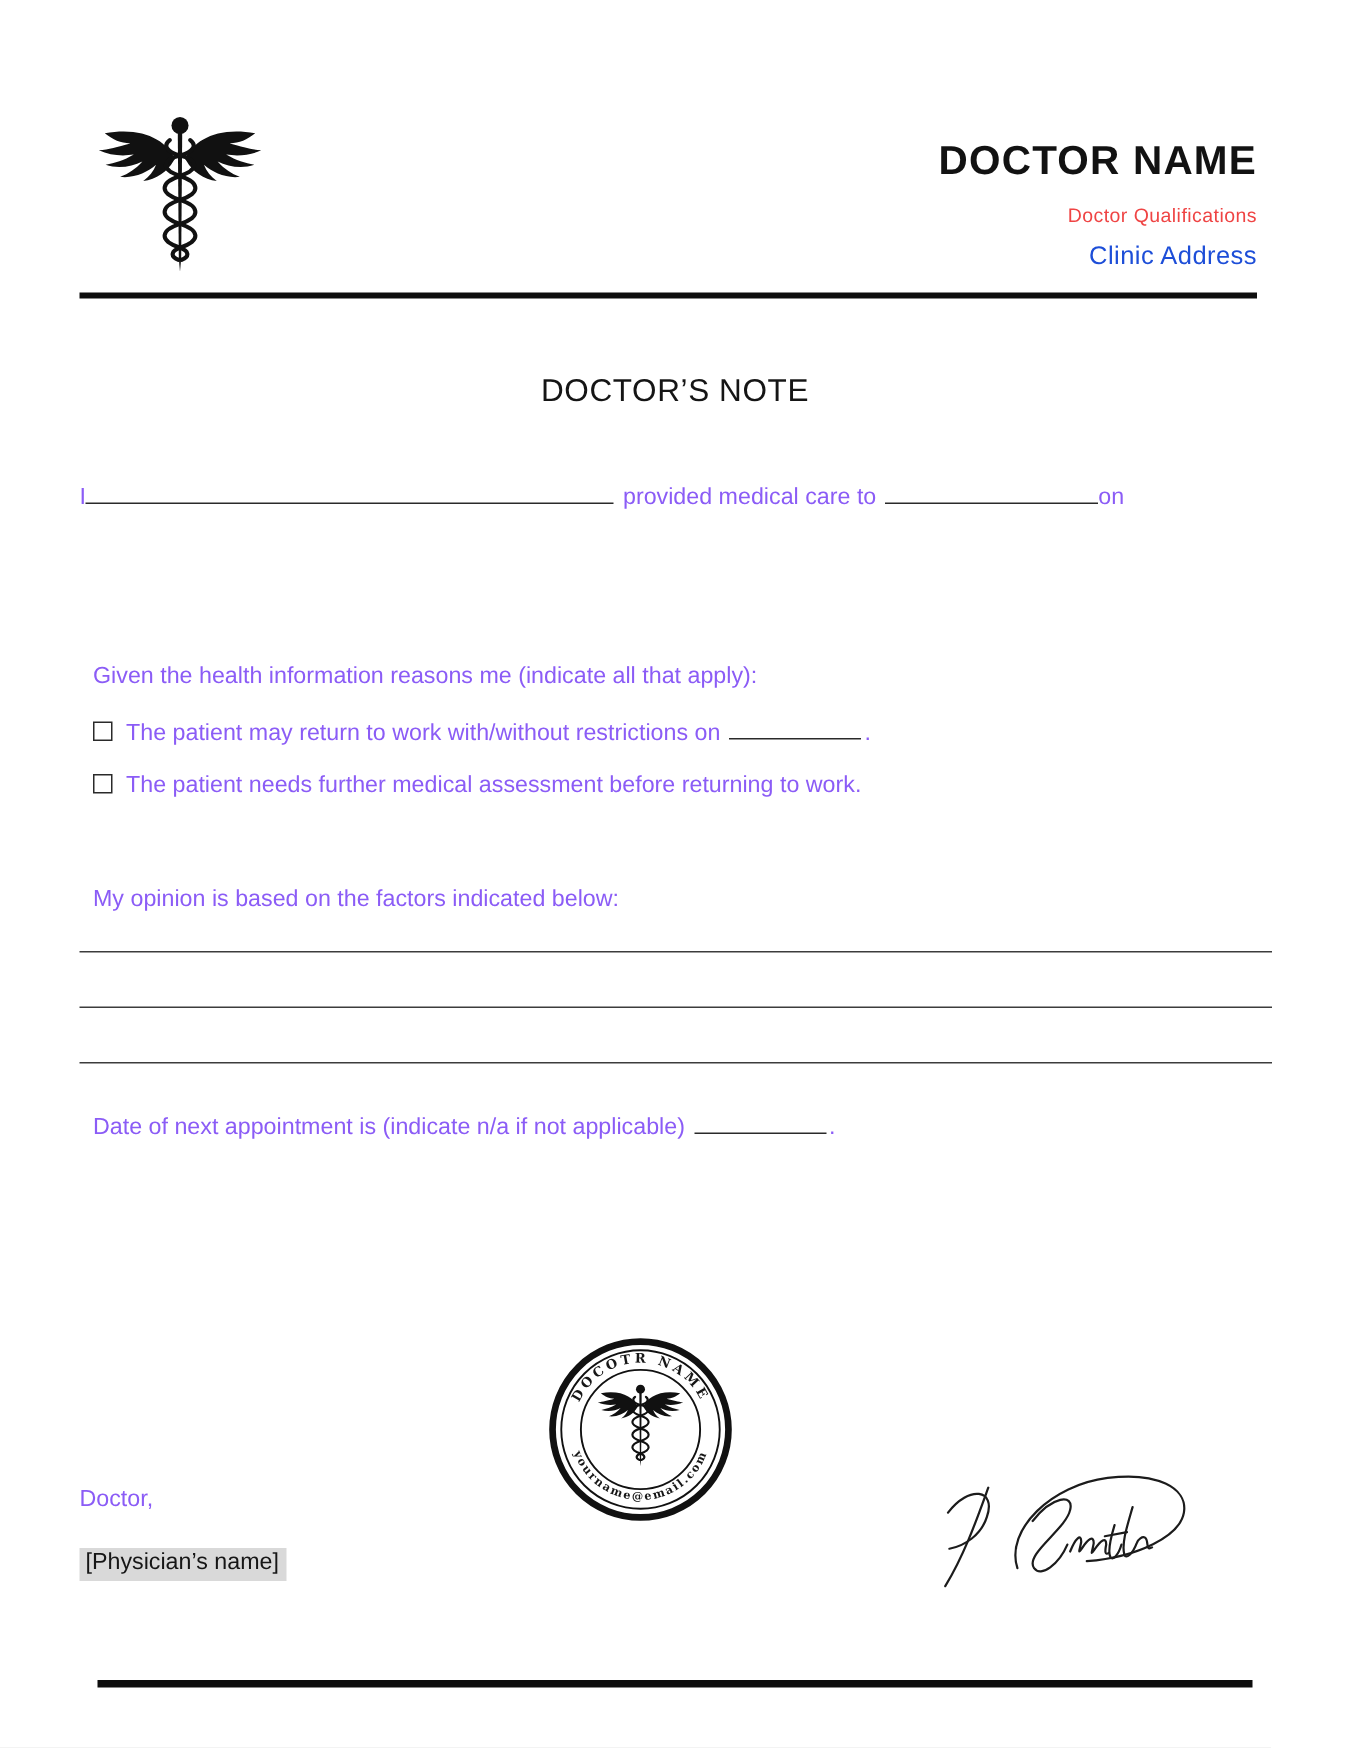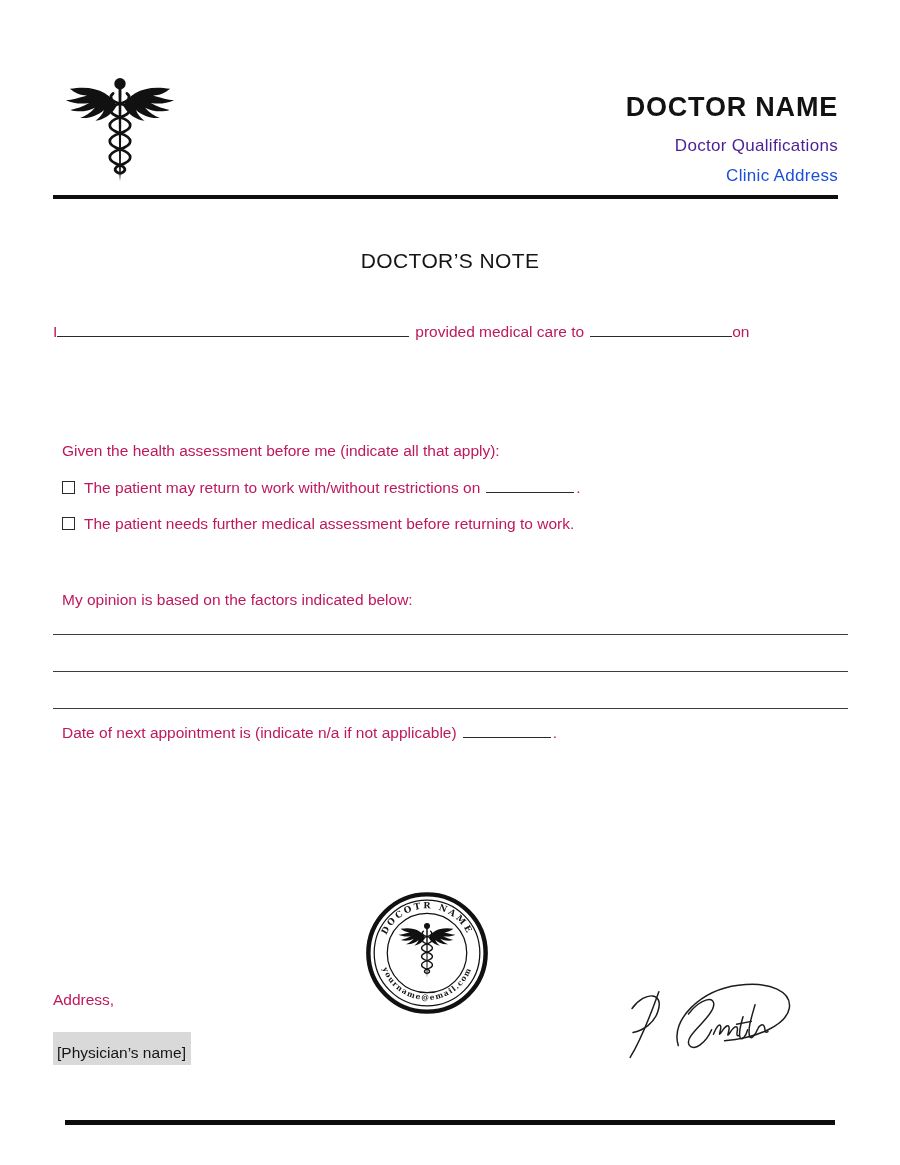--- a/index.html
+++ b/index.html
@@ -9,51 +9,51 @@
     margin:0 auto;
     background:#ffffff;
     font-family:"Liberation Sans", sans-serif;
     color:#1f1f1f;
     overflow:hidden;
   }
   
   .logo { position:absolute; left:57px; top:74px; width:126px; height:114px; }
   .header-text { position:absolute; right:62px; top:92px; text-align:right; }
   .doctor-name { font-size:27px; font-weight:800; letter-spacing:.8px; color:#121212; line-height:1.15; }
-  .doctor-quals { font-size:17px; margin-top:13px; color:#4c1d95; letter-spacing:.3px; }
+  .doctor-quals { font-size:13px; margin-top:13px; color:#ef4444; letter-spacing:.3px; }
   .clinic-addr  { font-size:17px; margin-top:10px; color:#1d4ed8; letter-spacing:.3px; }
   .header-rule { position:absolute; left:53px; top:195px; width:785px; height:4px; background:#0e0e0e; }
   
   .note-title {
     position:absolute; left:0; top:249px; width:100%;
     text-align:center; font-size:21px; font-weight:400; letter-spacing:.4px; color:#151515;
   }
   
-  .bodytext { font-size:15.5px; color:#be185d; }
+  .bodytext { font-size:15.5px; color:#8b5cf6; }
   .intro { position:absolute; left:53px; top:315px; width:795px; }
   .intro .line { line-height:33px; white-space:nowrap; }
   .blank {
     display:inline-block; height:13px;
     border-bottom:1.4px solid #2a2a2a;
     vertical-align:baseline;
   }
   .sect { position:absolute; left:62px; width:790px; white-space:nowrap; }
   .checkbox {
     display:inline-block; width:11px; height:11px;
     border:1.7px solid #2a2a2a; margin-right:9px;
     vertical-align:-1px; background:#fff;
   }
   .writing-line { position:absolute; left:53px; width:795px; height:0; border-top:1.6px solid #3c3c3c; }
   
   .seal { position:absolute; left:364px; top:890px; width:126px; height:126px; }
   .seal text { font-family:"DejaVu Serif", serif; font-weight:bold; fill:#161616; }
   .regards { position:absolute; left:53px; top:991px; }
   .physician {
     position:absolute; left:53px; top:1032px;
-    background:#d9d9d9; padding:12px 5px 3px 4px; color:#161616;
+    background:#d9d9d9; padding:1px 5px 3px 4px; color:#161616;
   }
   .signature { position:absolute; left:620px; top:970px; width:185px; height:100px; }
   .footer-rule { position:absolute; left:65px; top:1120px; width:770px; height:5px; background:#0d0d0d; }
 </style>
 </head>
 <body>
 
 <svg width="0" height="0" style="position:absolute">
   <symbol id="caduceus" viewBox="0 0 100 100">
     <circle cx="50" cy="8.5" r="5" fill="#111"></circle>
@@ -78,56 +78,56 @@
   <div class="header-rule"></div>
 
   <div class="note-title">DOCTOR’S NOTE</div>
 
   <div class="intro bodytext">
     <div class="line">
       <span>I</span><span class="blank" style="width:352px;margin-right:6px"></span><span>provided medical care to</span><span class="blank" style="width:142px;margin-left:6px"></span><span>on</span>
     </div>
   </div>
 
-  <div class="sect bodytext" style="top:442px">Given the health assessment before me (indicate all that apply):</div>
+  <div class="sect bodytext" style="top:442px">Given the health information reasons me (indicate all that apply):</div>
 
   <div class="sect bodytext" style="top:479px">
     <span class="checkbox"></span><span>The patient may return to work with/without restrictions on</span><span class="blank" style="width:88px;margin-left:6px;margin-right:2px"></span><span>.</span>
   </div>
 
   <div class="sect bodytext" style="top:515px">
     <span class="checkbox"></span><span>The patient needs further medical assessment before returning to work.</span>
   </div>
 
   <div class="sect bodytext" style="top:591px">My opinion is based on the factors indicated below:</div>
 
   <div class="writing-line" style="top:634px"></div>
   <div class="writing-line" style="top:671px"></div>
   <div class="writing-line" style="top:708px"></div>
 
-  <div class="sect bodytext" style="top:724px">
+  <div class="sect bodytext" style="top:742px">
     <span>Date of next appointment is (indicate n/a if not applicable)</span><span class="blank" style="width:88px;margin-left:6px;margin-right:2px"></span><span>.</span>
   </div>
 
   <svg class="seal" viewBox="0 0 130 130">
     <circle cx="65" cy="65" r="60.5" fill="none" stroke="#111" stroke-width="4.6"></circle>
     <circle cx="65" cy="65" r="54.5" fill="none" stroke="#111" stroke-width="1.3"></circle>
     <circle cx="65" cy="65" r="41" fill="none" stroke="#111" stroke-width="1.3"></circle>
     <path id="sealTopArc" d="M19 65 A46 46 0 0 1 111 65" fill="none"></path>
     <path id="sealBotArc" d="M16.5 65 A48.5 48.5 0 0 0 113.5 65" fill="none"></path>
     <text font-size="9" letter-spacing="2.4">
       <textPath href="#sealTopArc" startOffset="50%" text-anchor="middle">DOCOTR NAME</textPath>
     </text>
     <text font-size="7.8" letter-spacing="1.3">
       <textPath href="#sealBotArc" startOffset="50%" text-anchor="middle">yourname@email.com</textPath>
     </text>
     <use href="#caduceus" x="34" y="31" width="62" height="64"></use>
   </svg>
 
-  <div class="regards bodytext">Address,</div>
+  <div class="regards bodytext">Doctor,</div>
   <div class="physician bodytext">[Physician’s name]</div>
 
   <svg class="signature" viewBox="0 0 200 105">
     <title>DSmith</title>
     <g fill="none" stroke="#1c1c1c" stroke-width="1.6" stroke-linecap="round">
       <path d="M63 80 C54 52 88 20 128 15 C163 10.5 186 22 183 40 C180 57 150 72 113 75"></path>
       <path d="M42 22 C34 44 25 70 11 93"></path>
       <path d="M13 40 C28 20 48 23 41 43 C37 56 25 64 14 66"></path>
       <path d="M74 46 C88 28 104 26 101 38 C98 52 68 70 75 80 C80 87 93 77 99 63"></path>
       <path d="M101 68 C105 58 109 55 109 61 C108 67 106 71 110 65 C114 59 118 56 118 62 C117 68 115 72 119 66 C123 60 127 57 127 63 C126 68 126 71 129 69"></path>

